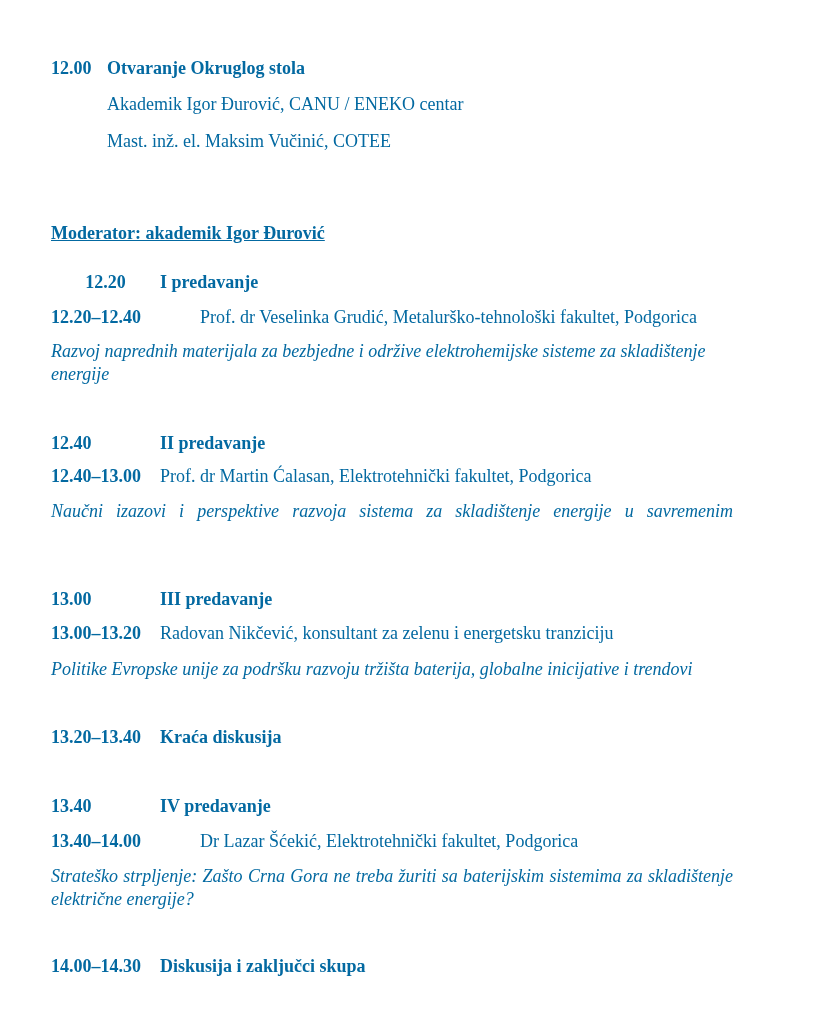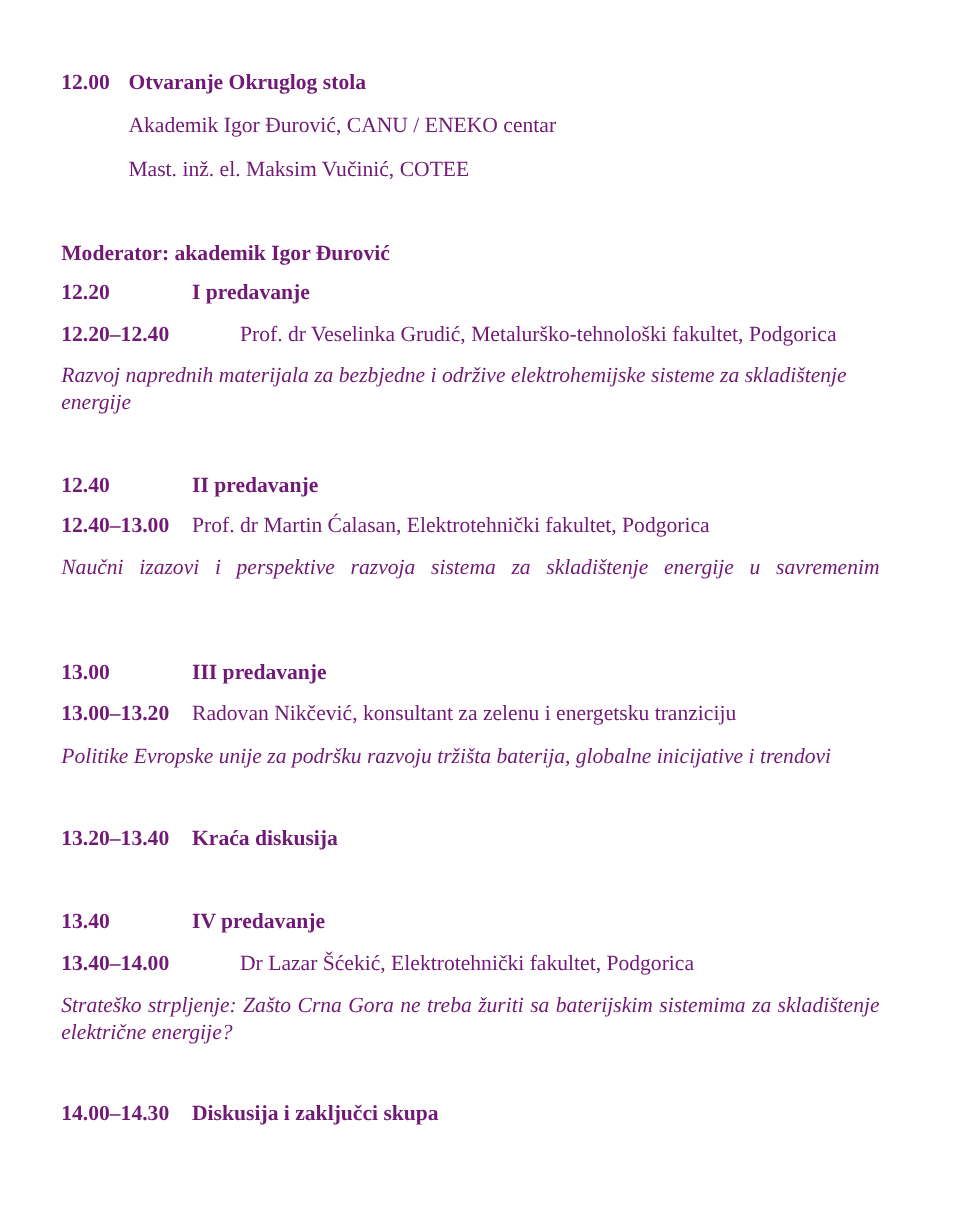--- a/index.html
+++ b/index.html
@@ -10,21 +10,21 @@
   .page {
     position: relative;
     width: 816px;
     height: 1024px;
     background: #ffffff;
     box-sizing: border-box;
     padding: 57px 83px 0 51px;
     font-family: "Liberation Serif", "DejaVu Serif", serif;
     font-size: 18px;
     line-height: 23px;
-    color: #701a75;
+    color: #0369a1;
     overflow: hidden;
   }
   .row { display: flex; }
   .bold { font-weight: 700; }
   .italic { font-style: italic; }
   .time-a {
     flex: 0 0 56px;
     font-weight: 700;
   }
   .time-b {
@@ -32,30 +32,30 @@
     font-weight: 700;
   }
   .indent-a { padding-left: 56px; }
   .topic { width: 682px; }
   .tline { display: block; }
   .tline.just {
     text-align: justify;
     text-align-last: justify;
   }
   
-  .mt9  { margin-top: 9px; }
+  .mt9  { margin-top: 26px; text-align: center; }
   .mt10 { margin-top: 10px; align-items: center; }
   .mt11 { margin-top: 11px; }
   .mt12 { margin-top: 12px; gap: 40px; }
   .mt13 { margin-top: 13px; }
   .mt14 { margin-top: 14px; }
   .mt44 { margin-top: 44px; }
   .mt45 { margin-top: 45px; }
   .mt46 { margin-top: 46px; }
-  .mt47 { margin-top: 47px; }
+  .mt47 { margin-top: 69px; text-decoration: underline; }
   .mt65 { margin-top: 65px; }
 </style>
 </head>
 <body>
 
 <div class="page">
 
   <div class="row">
     <span class="time-a">12.00</span>
     <span class="bold">Otvaranje Okruglog stola</span>

